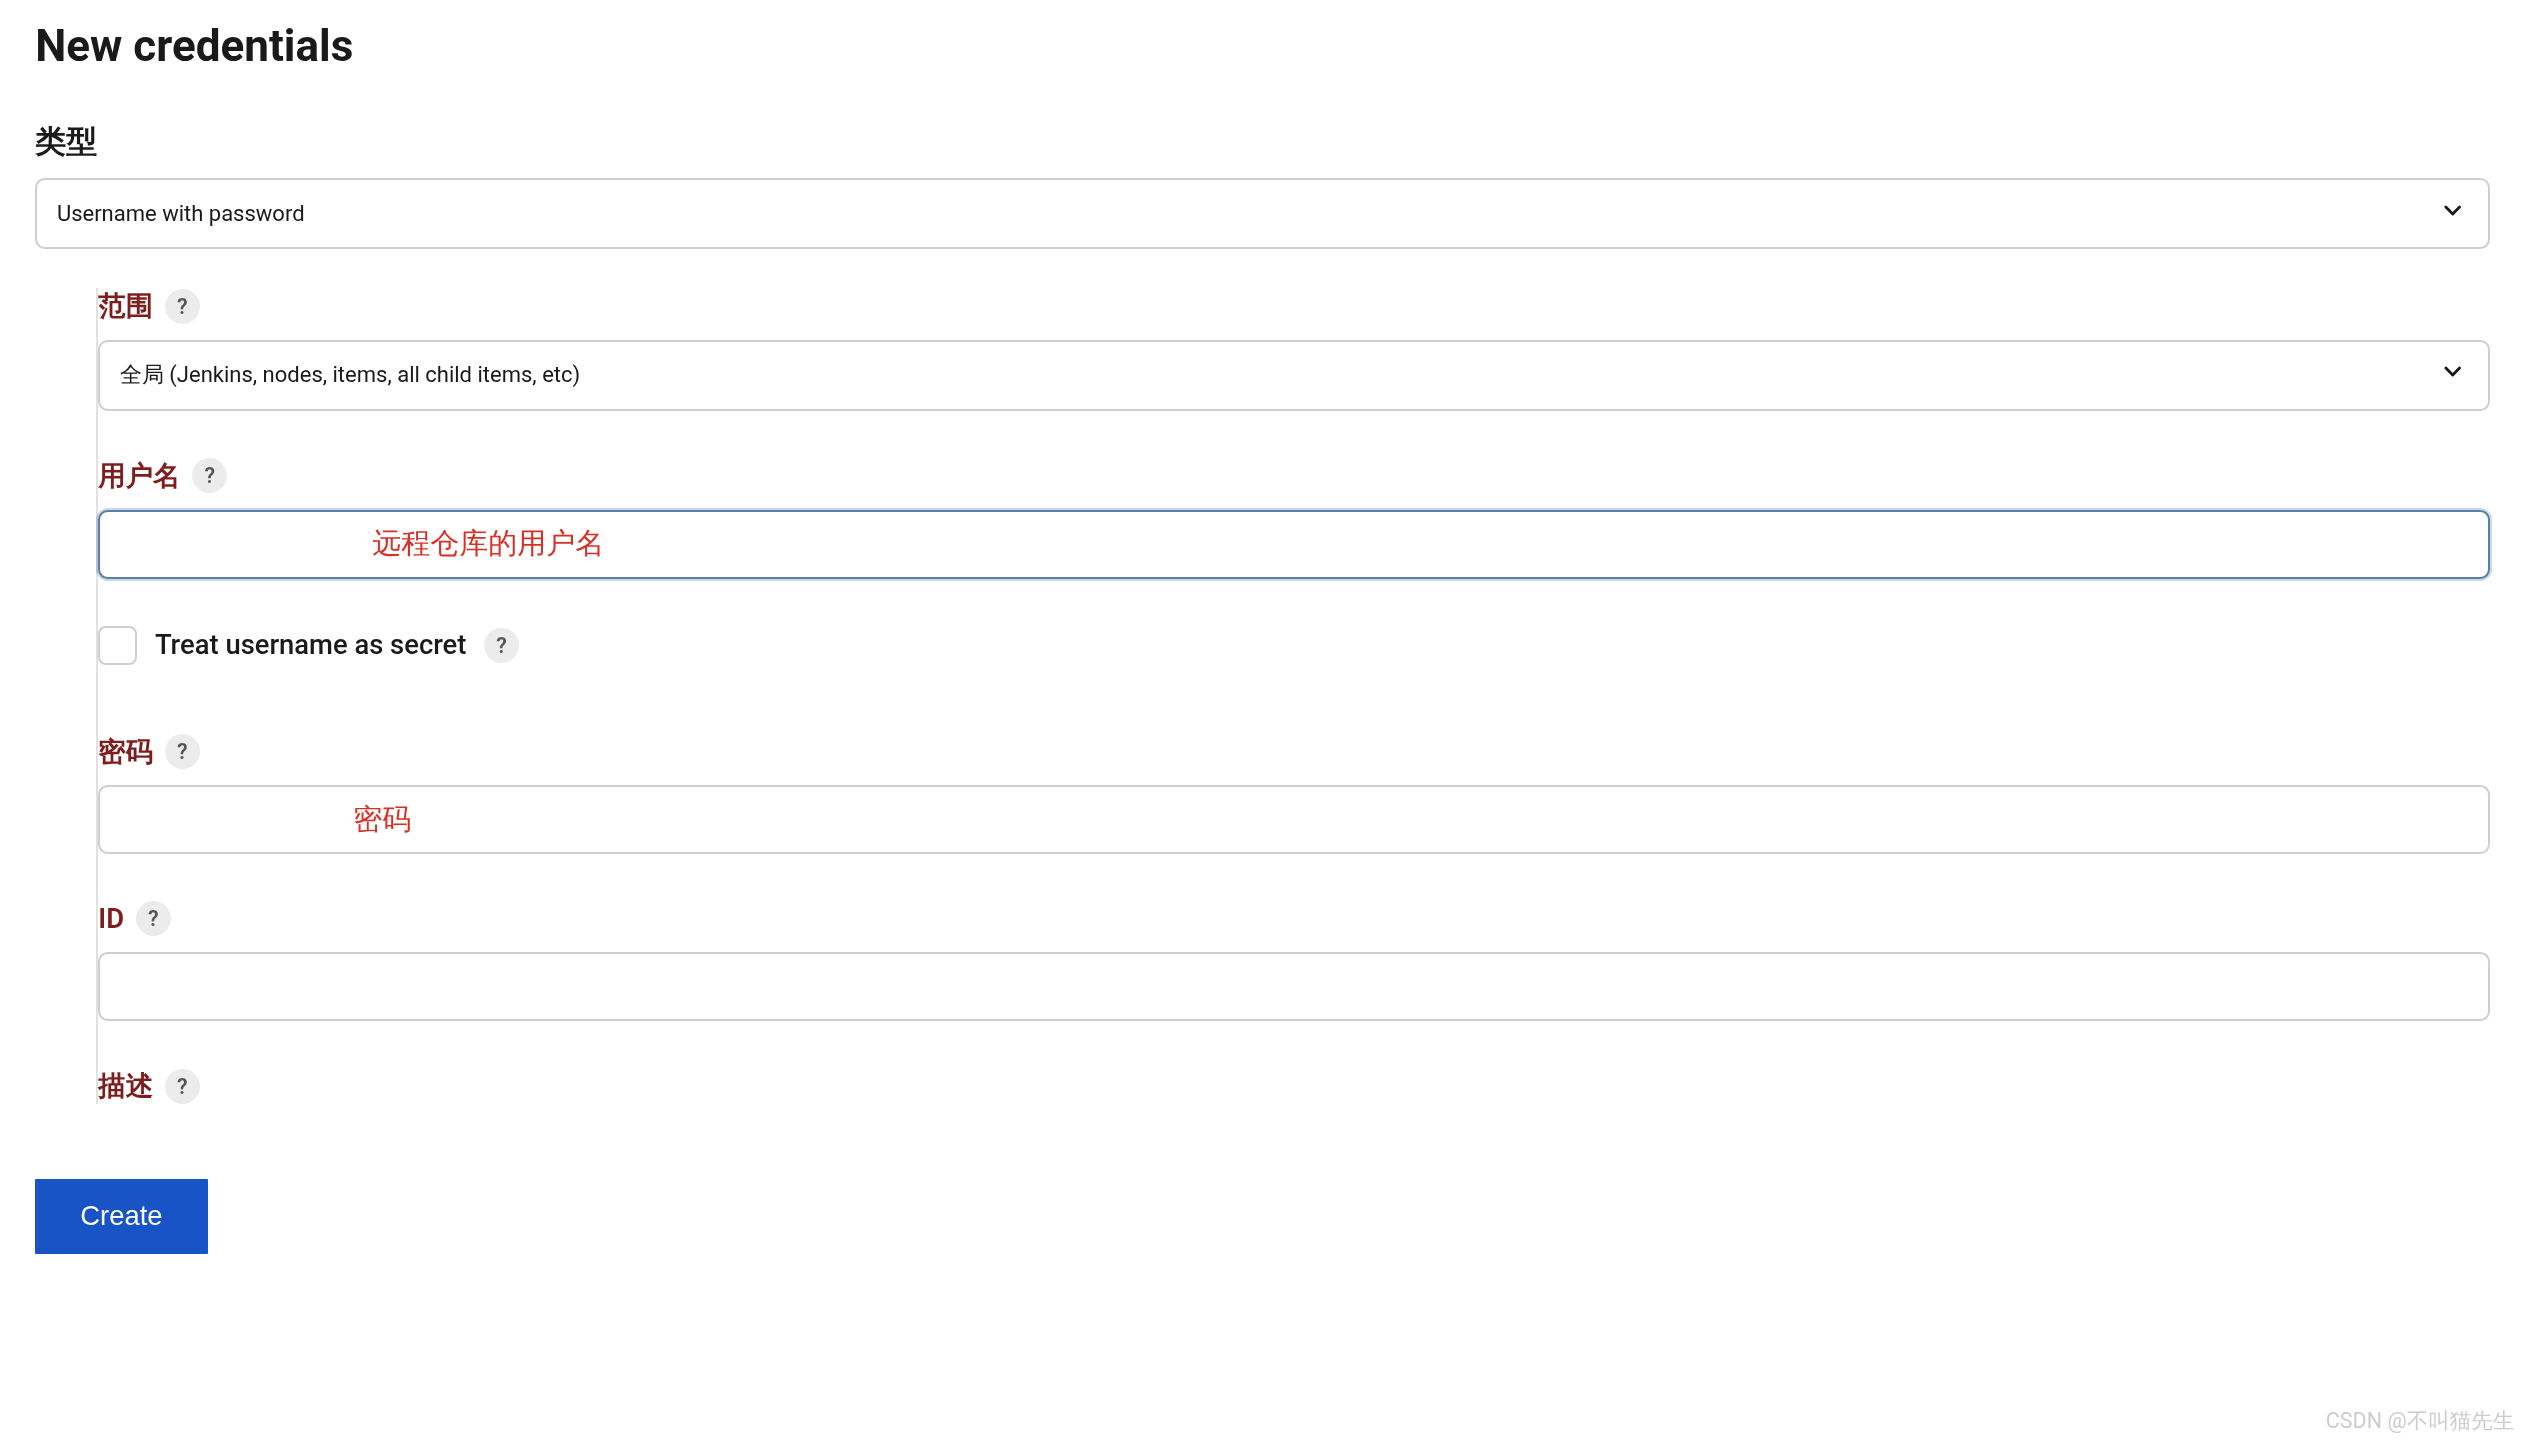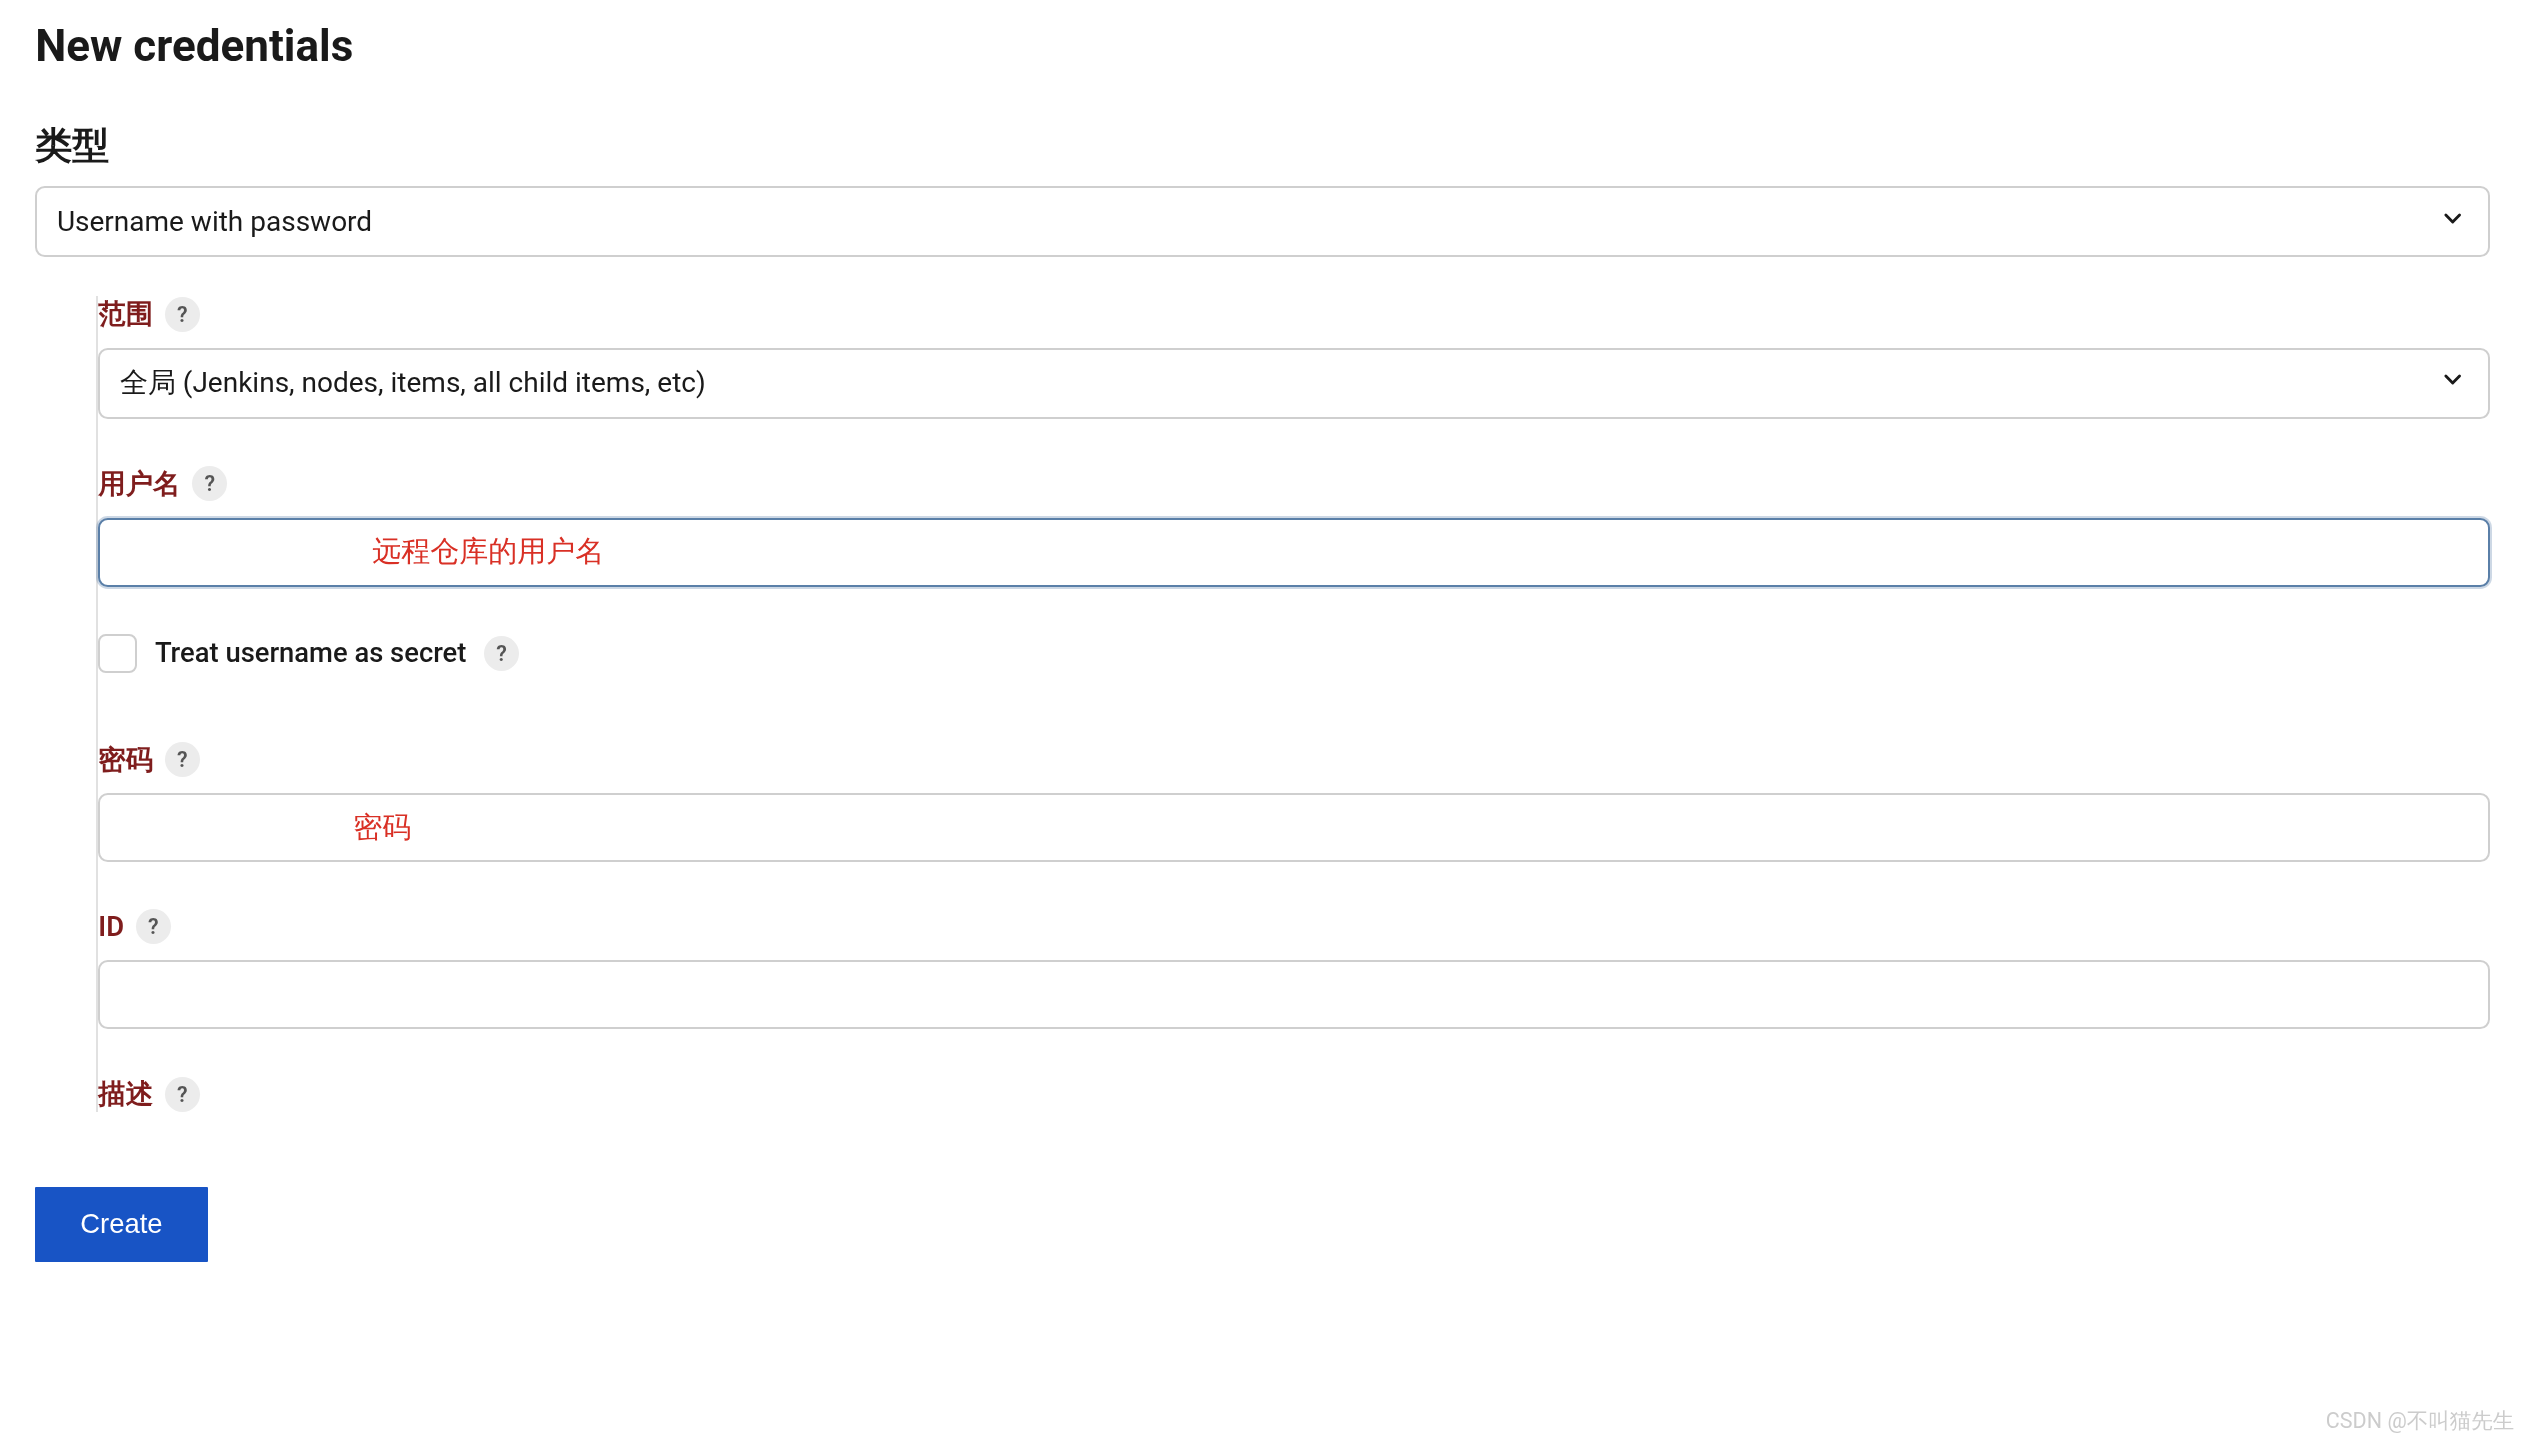--- a/index.html
+++ b/index.html
@@ -20,21 +20,21 @@
       font-weight: 700;
       margin-bottom: 49px;
       margin-left: 15.7px;
     }
     .form-container {
       margin-left: 15.7px;
       margin-right: 15.7px;
     }
     .field-label {
       display: block;
-      font-size: 37px;
+      font-size: 31px;
       font-weight: 600;
       margin-bottom: 15.7px;
       color: #1a1a1a;
     }
     .field-label-row {
       display: flex;
       align-items: center;
       gap: 11.8px;
       margin-bottom: 15.7px;
     }
@@ -58,21 +58,21 @@
       user-select: none;
     }
     .select-wrapper {
       position: relative;
       width: 100%;
     }
     .select-field {
       width: 100%;
       height: 71px;
       padding: 0 55px 0 19.6px;
-      font-size: 28px;
+      font-size: 22px;
       border: 2px solid #cfcfcf;
       border-radius: 9.8px;
       background: #ffffff;
       appearance: none;
       -webkit-appearance: none;
       cursor: pointer;
       color: #1a1a1a;
     }
     .select-chevron {
       position: absolute;

